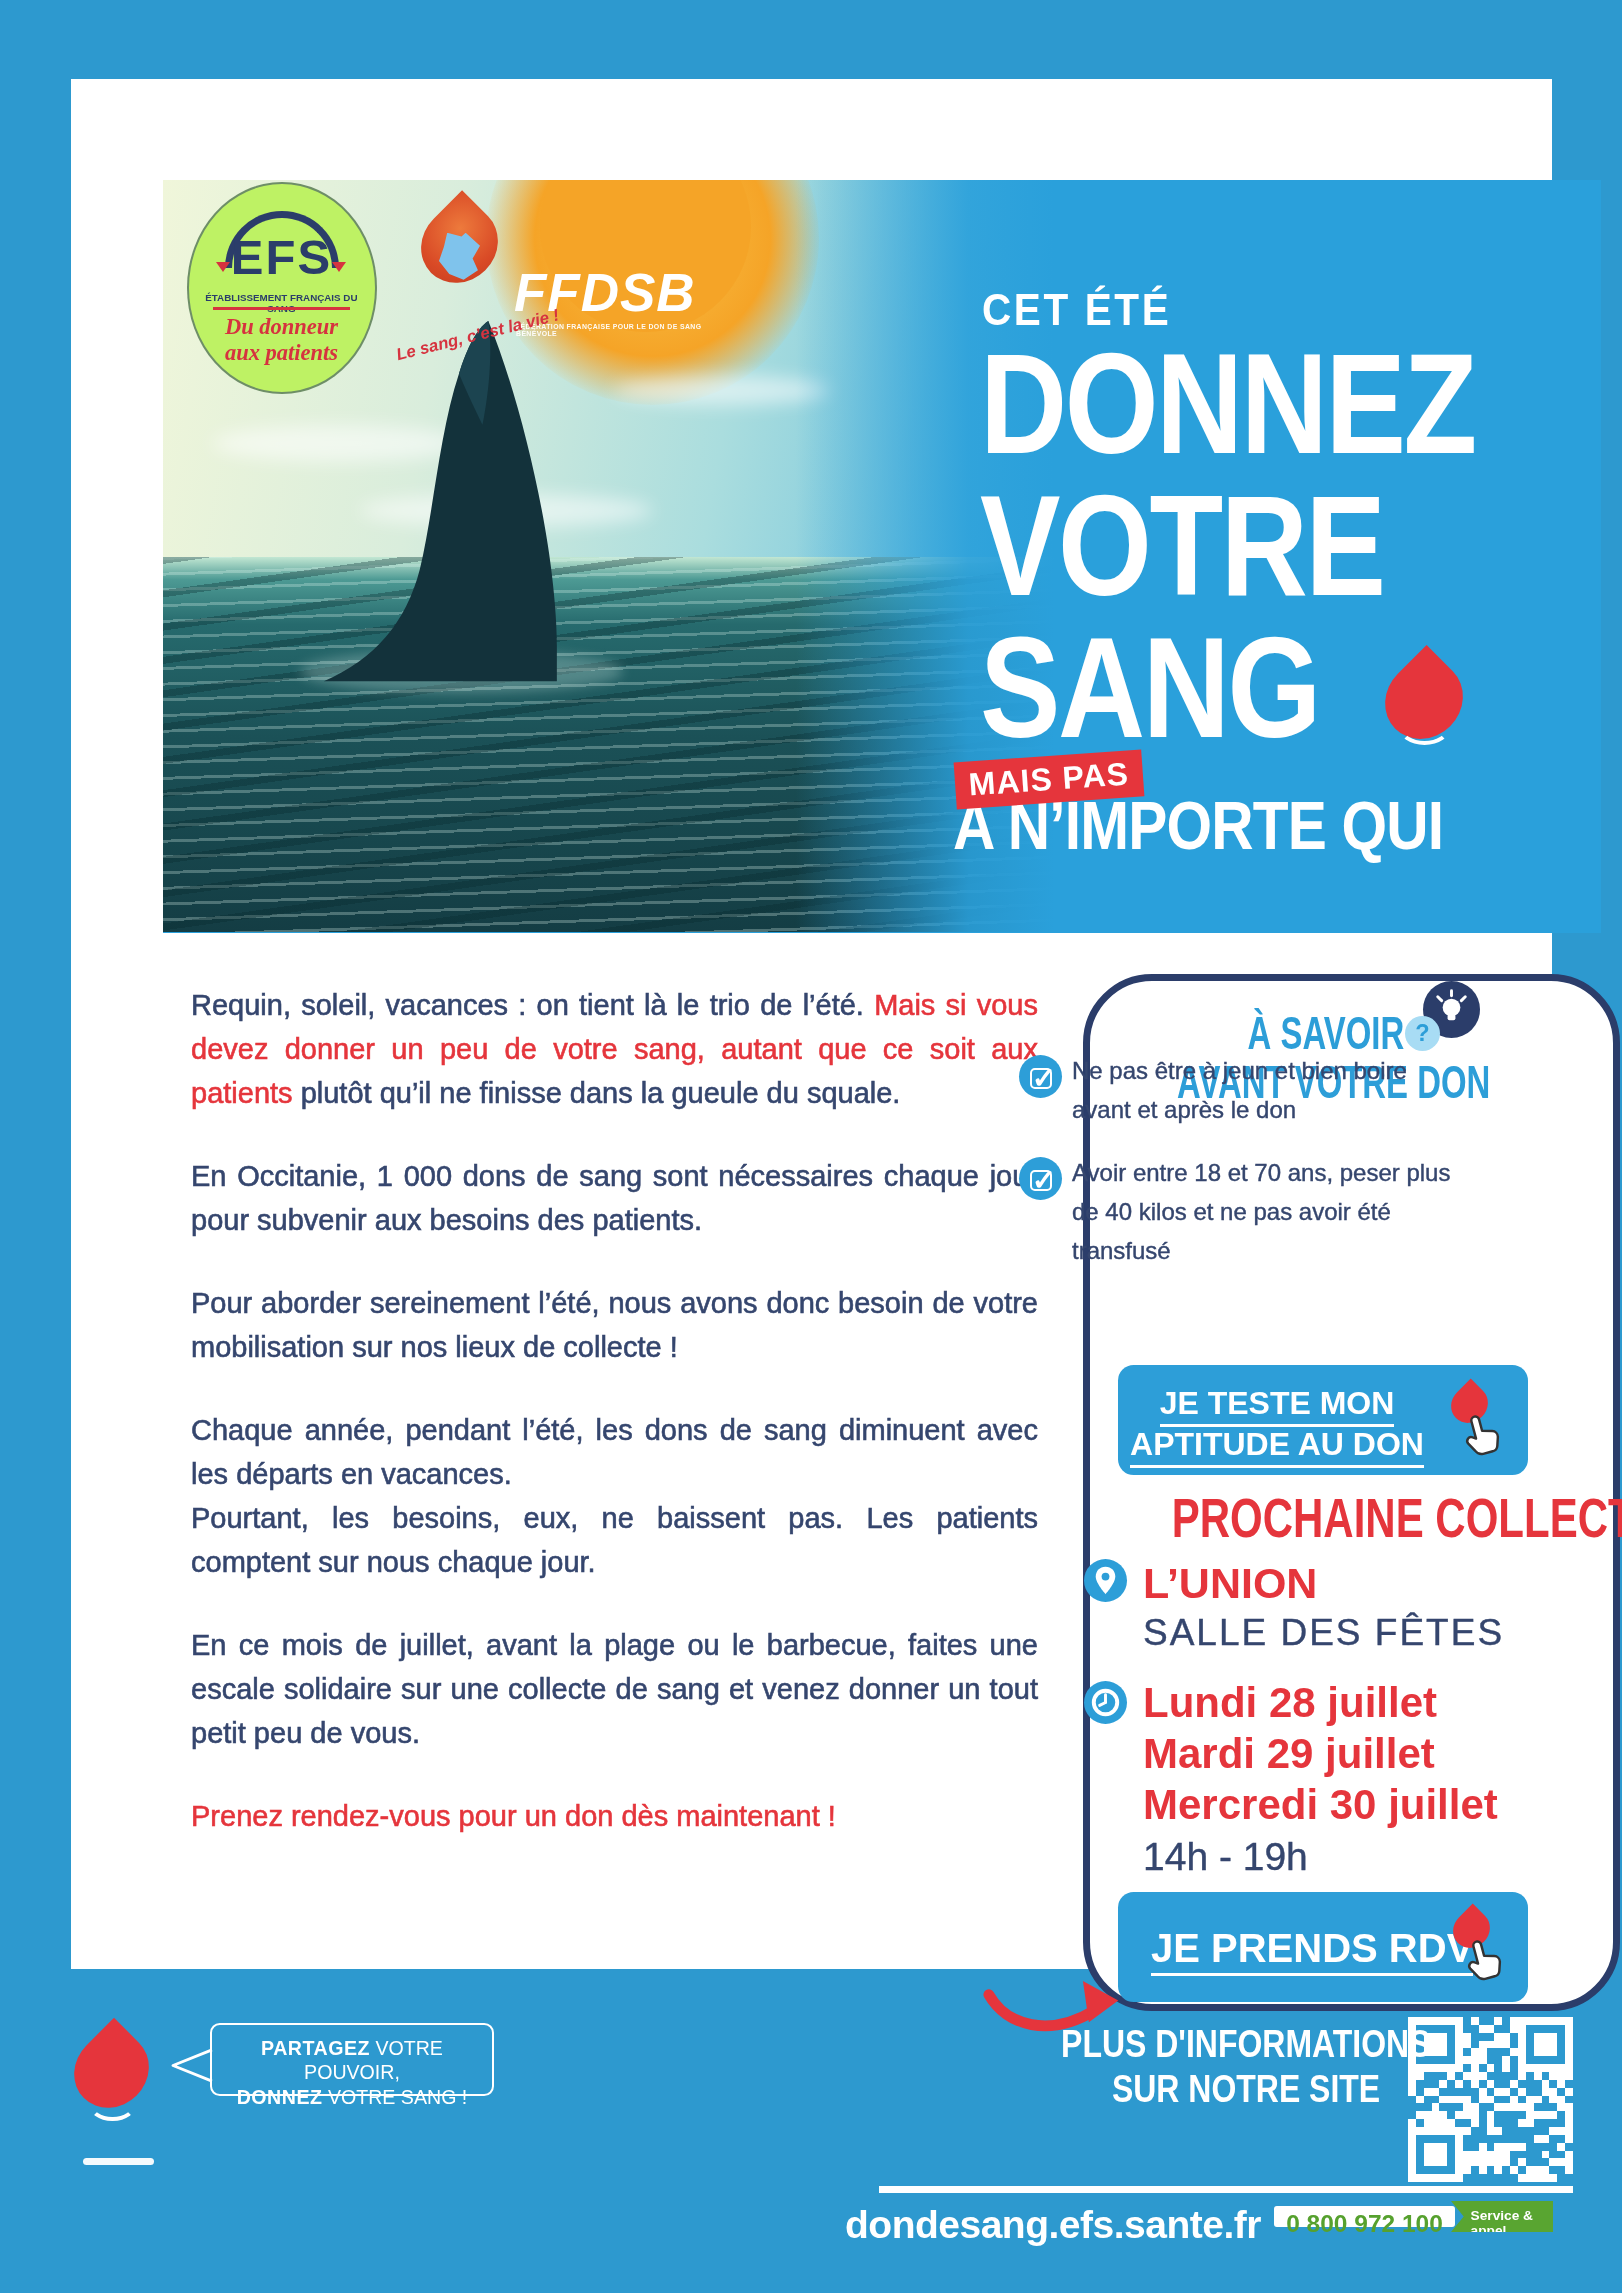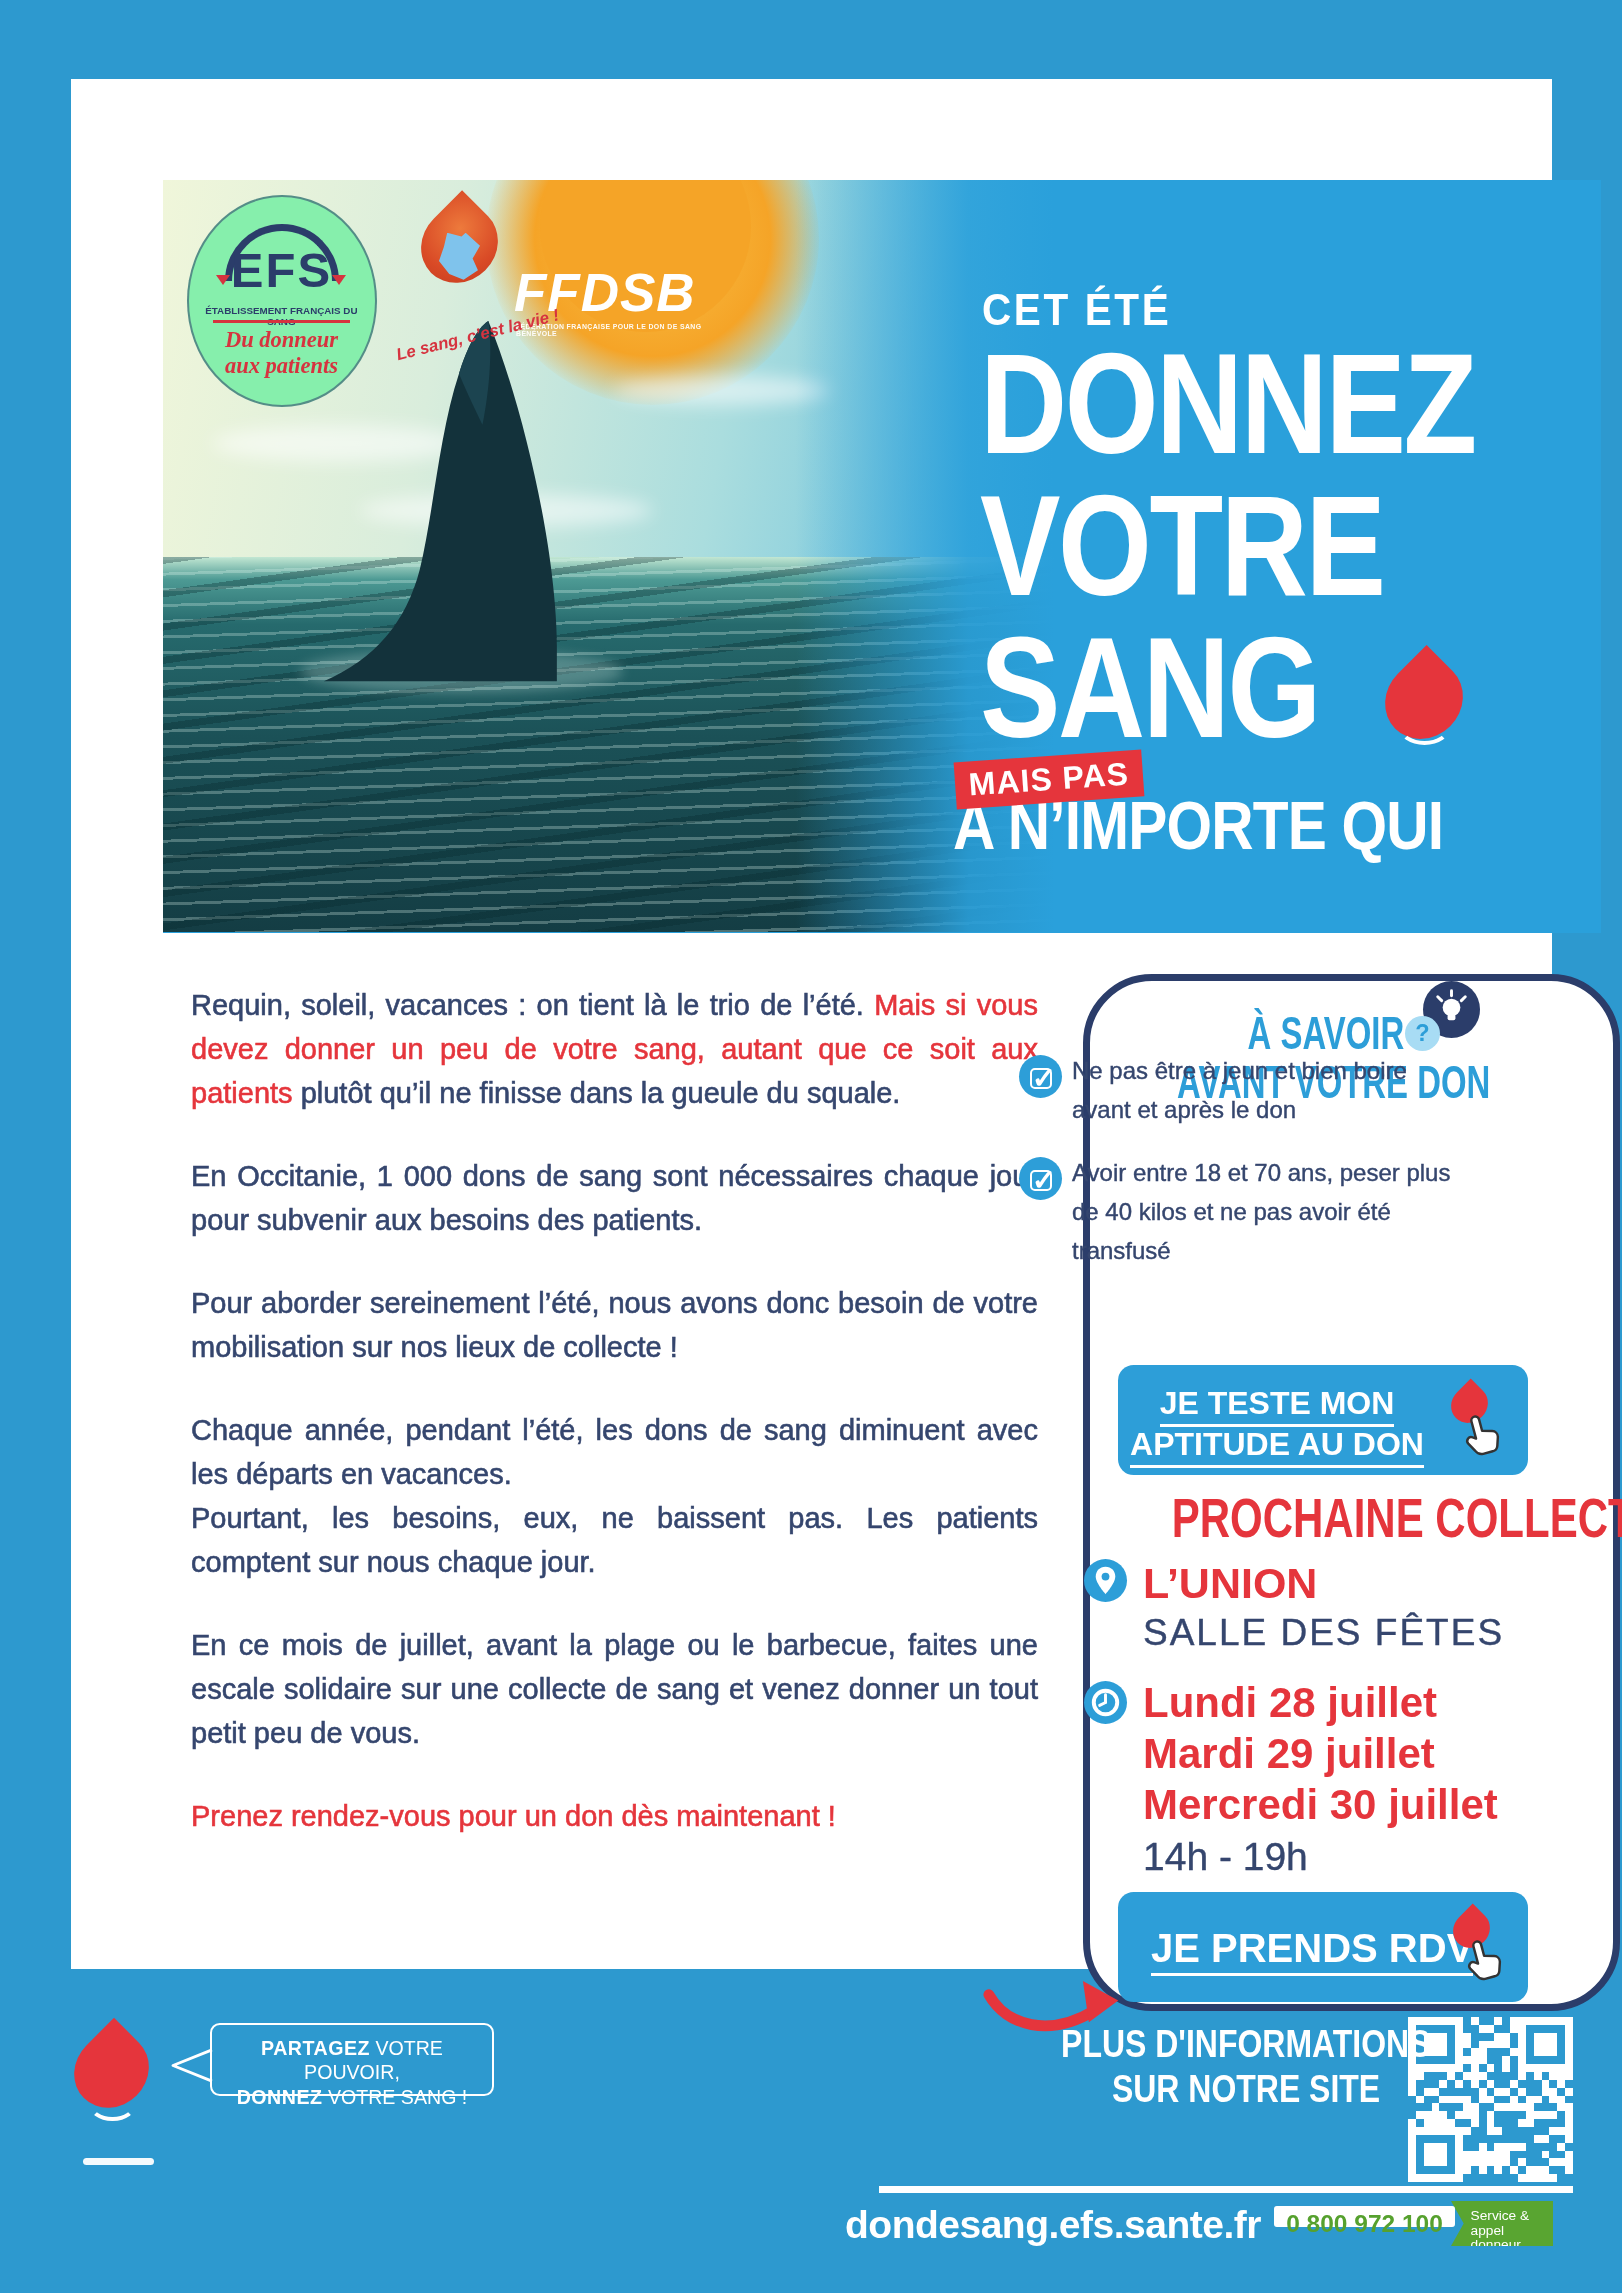--- a/index.html
+++ b/index.html
@@ -20,21 +20,21 @@
     background:linear-gradient(180deg,#c2e7d3 0%,#4d9a94 6%,#266a6d 18%,#1b5157 48%,#143d44 100%);}
   .sea::before{content:"";position:absolute;inset:0;
     background:repeating-linear-gradient(178deg,rgba(225,248,240,.28) 0 2.9px,rgba(0,0,0,0) 2.9px 15.7px);}
   .sea::after{content:"";position:absolute;inset:0;
     background:repeating-linear-gradient(172deg,rgba(6,40,44,.32) 0 6.9px,rgba(0,0,0,0) 6.9px 33px);}
   .foam{left:137px;top:470px;width:323px;height:43px;border-radius:50%;
     background:rgba(214,242,233,.28);filter:blur(5.9px);}
   .hero-fade{left:0;top:0;width:100%;height:100%;
     background:linear-gradient(90deg,rgba(42,160,219,0) 44%,rgba(42,160,219,.9) 56%,#2AA0DB 62%);}
   
-  #efs-logo{left:23.5px;top:15px;width:186px;height:208px;background:#86efac;border-radius:50%;
+  #efs-logo{left:23.5px;top:2px;width:186px;height:208px;background:#bef264;border-radius:50%;
     border:2.9px solid rgba(43,61,106,.55);z-index:6;}
   .efs-arc{left:50%;top:27.4px;transform:translateX(-50%);width:114px;height:57px;box-sizing:border-box;
     border:7.8px solid #2B3D6A;border-bottom:none;border-radius:114px 114px 0 0;}
   .efs-tri{width:0;height:0;border-left:7.8px solid rgba(0,0,0,0);border-right:7.8px solid rgba(0,0,0,0);
     border-top:10.8px solid #D6333F;}
   .efs-acronym{left:0;top:45px;width:100%;text-align:center;font-size:49px;font-weight:bold;
     color:#2B3D6A;letter-spacing:2px;}
   .efs-org{left:4.9px;top:108px;width:176px;text-align:center;font-size:9.8px;font-weight:bold;color:#2B3D6A;}
   .efs-line{left:24.5px;top:123px;width:137px;height:2.9px;background:#D6333F;}
   .efs-script{left:0;top:130px;width:100%;text-align:center;font-family:"Liberation Serif",serif;
@@ -110,22 +110,22 @@
   .bubble b{letter-spacing:0.5px;}
   .more-info{left:980px;top:2021px;width:400px;text-align:right;color:#fff;font-weight:bold;
     font-size:39px;line-height:45px;}
   .condR{display:inline-block;transform:scaleX(.82);transform-origin:right center;white-space:nowrap;}
   #qr-svg{left:1408px;top:2017px;width:165px;height:165px;}
   .f-line{left:879px;top:2186px;width:694px;height:6.9px;background:#fff;}
   .site{left:845px;top:2203px;width:412px;text-align:right;color:#fff;font-weight:bold;font-size:39px;
     letter-spacing:-0.5px;}
   .phone-box{left:1274px;top:2206px;width:181px;height:21px;background:#fff;border-radius:2.9px;z-index:3;
     text-align:center;line-height:35px;font-size:24.5px;font-weight:bold;color:#56A12E;}
-  .phone-ribbon{left:1451px;top:2201px;width:102px;height:45px;background:#59A531;z-index:2;
-    clip-path:polygon(0 0,100% 0,100% 100%,0 100%,12.7px 50%);color:#fff;font-size:13.7px;font-weight:normal;
+  .phone-ribbon{left:1451px;top:2201px;width:102px;height:31px;background:#59A531;z-index:2;
+    clip-path:polygon(0 0,100% 0,100% 100%,0 100%,12.7px 50%);color:#fff;font-size:13.7px;font-weight:bold;
     line-height:14.7px;padding:7.8px 0 0 19.6px;box-sizing:border-box;}
   svg{display:block;}
 </style>
 </head>
 <body>
 
 <div id="poster">
 
   <div class="abs" id="card">
 

